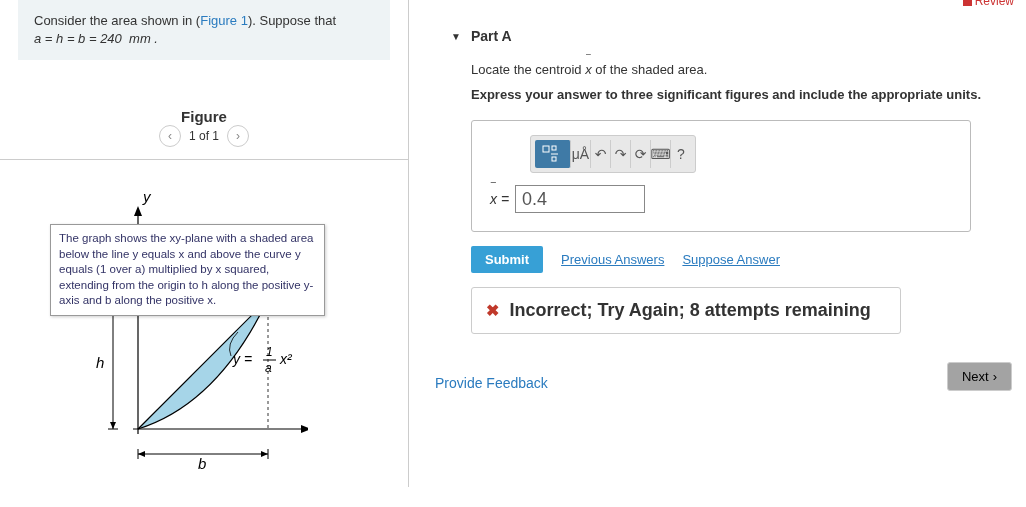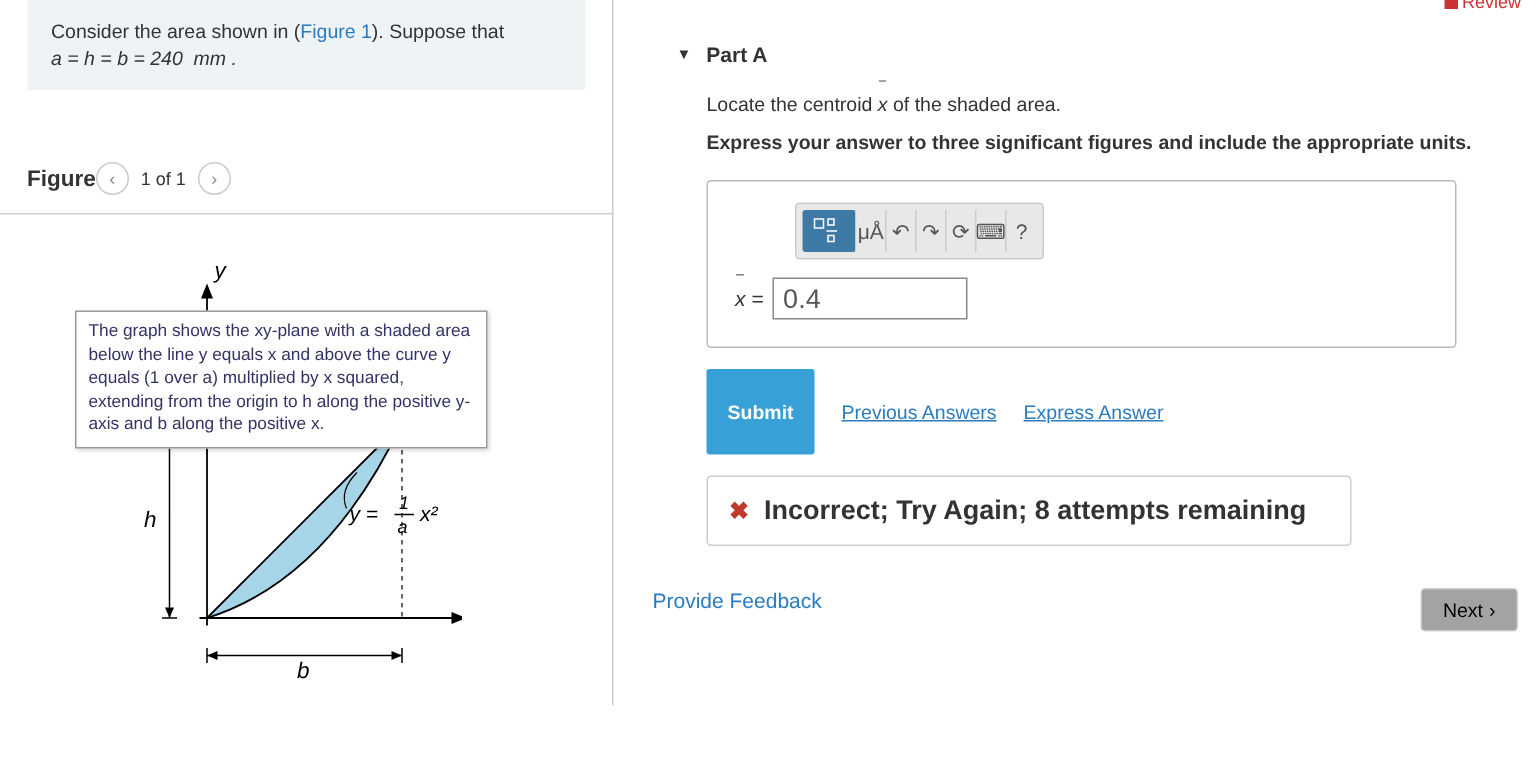--- a/index.html
+++ b/index.html
@@ -2,21 +2,21 @@
 <html><head>
 <meta charset="utf-8">
 <style>
 * { box-sizing: border-box; margin: 0; padding: 0; }
 body { font-family: Arial, Helvetica, sans-serif; font-size: 13px; color: #333; background: #fff; width: 1026px; }
 .container { display: flex; }
 .left-col { width: 408px; padding: 0; }
 .right-col { flex: 1; border-left: 1px solid #ccc; padding: 0 12px 0 24px; position: relative; }
 .problem-statement { background: #eef3f5; padding: 12px 16px; margin: 0 18px 40px 18px; color: #333; line-height: 1.4; }
 .problem-statement i { }
-.figure-header { display: flex; align-items: center; padding: 8px 18px 12px 18px; border-bottom: 1px solid #ccc; margin-bottom: 14px; }
+.figure-header { display: flex; align-items: center; padding: 8px 18px 12px 18px; border-bottom: 1px solid #ccc; margin-bottom: 14px; flex-direction: column; }
 .figure-title { font-weight: bold; font-size: 15px; }
 .figure-nav { display: flex; align-items: center; gap: 8px; font-size: 12px; }
 .nav-btn { width: 22px; height: 22px; border: 1px solid #ccc; border-radius: 50%; background: #fff; display: flex; align-items: center; justify-content: center; cursor: pointer; color: #888; }
 .figure-area { position: relative; padding: 10px 18px; }
 .tooltip { position: absolute; top: 50px; left: 50px; background: #fff; border: 1px solid #999; padding: 6px 8px; font-size: 11.5px; line-height: 1.35; color: #336; width: 275px; z-index: 10; box-shadow: 1px 1px 3px rgba(0,0,0,0.2); }
 .graph { margin-top: 0; }
 .review-link { position: absolute; top: -6px; right: 12px; color: #c33; font-size: 12px; display: flex; align-items: center; gap: 3px; }
 .review-flag { width: 9px; height: 9px; background: #c33; }
 .part-header { display: flex; align-items: center; gap: 10px; padding: 28px 0 10px 18px; }
 .collapse-arrow { font-size: 10px; }
@@ -28,26 +28,26 @@
 .toolbar { background: #e8e8e8; border: 1px solid #ccc; border-radius: 3px; display: inline-flex; align-items: center; padding: 4px; margin-left: 40px; margin-bottom: 12px; }
 .tool-btn { width: 20px; height: 28px; display: flex; align-items: center; justify-content: center; border-right: 1px solid #ccc; cursor: pointer; color: #555; font-size: 14px; }
 .tool-btn:last-child { border-right: none; }
 .tool-btn.templates { background: #3f7aa6; color: #fff; border-radius: 2px; font-size: 11px; padding: 0 4px; width: 36px; }
 .answer-row { display: flex; align-items: center; gap: 6px; }
 .xbar-label { font-style: italic; font-size: 14px; }
 .value-input, .unit-input { border: 1px solid #888; height: 28px; padding: 2px 6px; font-size: 18px; color: #555; }
 .value-input { width: 130px; }
 .unit-input { width: 130px; }
 .submit-row { display: flex; align-items: center; gap: 18px; margin-top: 14px; }
-.submit-btn { background: #37a0d6; color: #fff; border: none; padding: 21px 14px; border-radius: 2px; font-weight: bold; font-size: 13px; cursor: pointer; }
+.submit-btn { background: #37a0d6; color: #fff; border: none; padding: 6px 14px; border-radius: 2px; font-weight: bold; font-size: 13px; cursor: pointer; }
 .link { color: #2a7bbf; text-decoration: underline; font-size: 13px; cursor: pointer; }
 .feedback-box { border: 1px solid #ccc; border-radius: 3px; padding: 12px 14px; margin-top: 14px; width: 430px; display: flex; align-items: center; gap: 10px; }
 .x-icon { color: #c0392b; font-weight: bold; font-size: 16px; }
 .feedback-text { font-weight: bold; font-size: 18px; }
-.footer-row { display: flex; justify-content: space-between; align-items: flex-start; margin-top: 28px; padding: 0 2px; }
+.footer-row { display: flex; justify-content: space-between; align-items: flex-end; margin-top: 28px; padding: 0 2px; }
 .provide-feedback { color: #2a7bbf; font-size: 14px; cursor: pointer; }
 .next-btn { background: #a3a3a3; border: 1px solid #ccc; padding: 6px 14px; font-size: 13px; cursor: pointer; display: flex; align-items: center; gap: 4px; border-radius: 3px; }
 .xbar { position: relative; display: inline-block; }
 .xbar::before { content: "‾"; position: absolute; top: -10px; left: 1px; }
 </style>
 </head>
 <body>
 
 <div class="container">
   <div class="left-col">
@@ -139,21 +139,21 @@
         </div>
         <div class="answer-row">
           <span class="xbar-label"><i class="xbar">x</i> =</span>
           <input class="value-input" value="0.4" style="">
         </div>
       </div>
 
       <div class="submit-row">
         <button class="submit-btn">Submit</button>
         <span class="link">Previous Answers</span>
-        <span class="link">Express Answer</span>
+        <span class="link">Suppose Answer</span>
       </div>
 
       <div class="feedback-box">
         <span class="x-icon">✖</span>
         <span class="feedback-text">Incorrect; Try Again; 8 attempts remaining</span>
       </div>
     </div>
 
     <div class="footer-row">
       <span class="provide-feedback">Provide Feedback</span>

